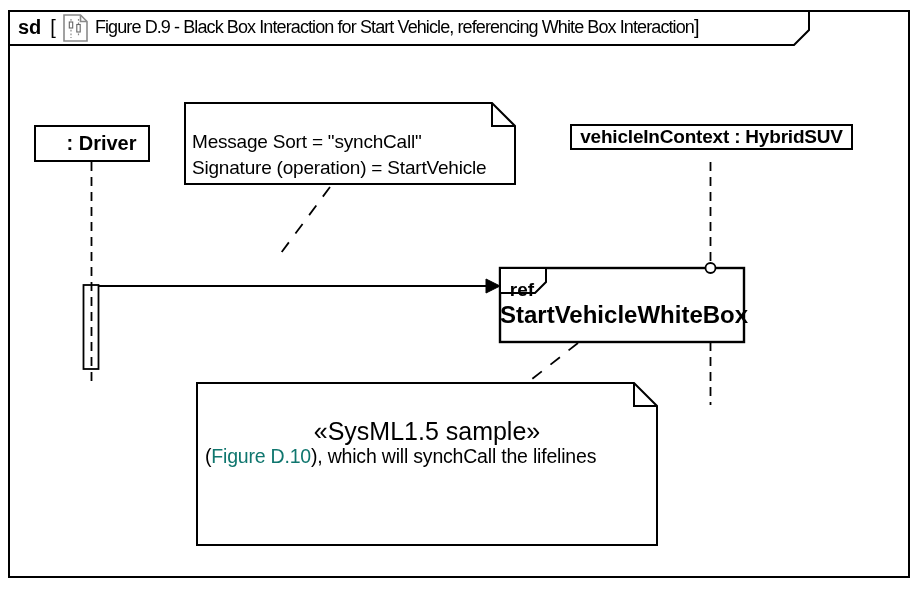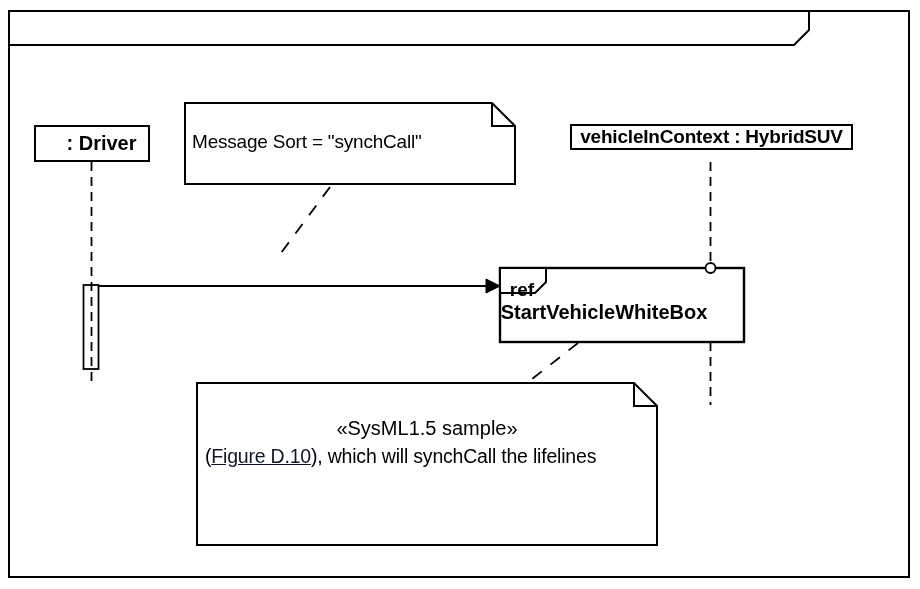--- a/index.html
+++ b/index.html
@@ -34,29 +34,29 @@
   }
   .driver-head { left: 34px; top: 125px; width: 116px; height: 37px; font-size: 20px; gap: 14px; padding-left: 33px; }
   .vehicle-head { left: 570px; top: 124px; width: 283px; height: 26px; font-size: 19px; letter-spacing: -0.2px; }
 
   .message-label { left: 208px; top: 254px; font-size: 19px; white-space: nowrap; }
 
   .ref-operator { left: 501px; top: 270px; width: 42px; height: 40px;
     display: flex; align-items: center; justify-content: center;
     font-weight: bold; font-size: 19px; }
   .ref-name { left: 500px; top: 301px; width: 208px; text-align: center;
-    font-weight: bold; font-size: 20px; }
+    font-weight: bold; font-size: 24px; }
 
   .constraint-text { left: 192px; top: 129px; width: 320px; font-size: 19px;
     line-height: 26px; letter-spacing: -0.2px; white-space: nowrap; }
 
-  .comment-stereo { left: 197px; top: 417px; width: 460px; text-align: center; font-size: 20px; }
+  .comment-stereo { left: 197px; top: 417px; width: 460px; text-align: center; font-size: 25px; }
   .comment-body { left: 205px; top: 443px; width: 448px; font-size: 19.5px;
     line-height: 27px; letter-spacing: -0.2px; white-space: nowrap; }
-  .note-link { color: #0f172a; text-decoration: underline; cursor: pointer; }
+  .note-link { color: #0f766e; cursor: pointer; }
 </style>
 </head>
 <body>
 
 <div id="stage">
 
   <svg id="shape-layer" viewBox="0 0 920 589" xmlns="http://www.w3.org/2000/svg">
 
     <rect x="9" y="11" width="900" height="566" fill="none" stroke="#000" stroke-width="2"></rect>
 
@@ -76,20 +76,34 @@
 
     <rect x="500" y="268" width="244" height="74" fill="#fff" stroke="#000" stroke-width="2.4"></rect>
     <path d="M500,268 H546 V282 L535,293 H500 Z" fill="#fff" stroke="#000" stroke-width="2"></path>
     <circle cx="710.5" cy="268" r="5" fill="#fff" stroke="#000" stroke-width="1.8"></circle>
 
     <line x1="578" y1="343" x2="527" y2="383" stroke="#000" stroke-width="1.8" stroke-dasharray="12 11"></line>
     <polygon points="197,383 634,383 657,406 657,545 197,545" fill="#fff" stroke="#000" stroke-width="2"></polygon>
     <path d="M634,383 V406 H657" fill="none" stroke="#000" stroke-width="2"></path>
   </svg>
 
+  <div class="abs tab-bar">
+    <span class="sd-kw">sd</span>
+    <span class="bracket open-b">[</span>
+    <svg class="diagram-icon" width="25" height="28" viewBox="0 0 25 28">
+      <path d="M1,1 H17.5 L24,7.5 V27 H1 Z" fill="#fff" stroke="#8a8a8a" stroke-width="1.6"></path>
+      <path d="M17.5,1 V7.5 H24" fill="none" stroke="#8a8a8a" stroke-width="1.6"></path>
+      <line x1="8" y1="5" x2="8" y2="24" stroke="#8a8a8a" stroke-width="1.2" stroke-dasharray="1.8 1.8"></line>
+      <line x1="15.5" y1="5" x2="15.5" y2="23" stroke="#8a8a8a" stroke-width="1.2" stroke-dasharray="1.8 1.8"></line>
+      <rect x="6.3" y="8" width="3.4" height="6" fill="#fff" stroke="#666" stroke-width="1.1"></rect>
+      <rect x="13.8" y="10.5" width="3.4" height="7.5" fill="#fff" stroke="#666" stroke-width="1.1"></rect>
+    </svg>
+    <span>Figure D.9 - Black Box Interaction for Start Vehicle, referencing White Box Interaction</span>
+      <span class="bracket">]</span>
+  </div>
 
   <div class="abs head-box driver-head">
     <span>: Driver</span>
     <svg width="23" height="30" viewBox="0 0 23 30">
       <circle cx="11.5" cy="5" r="4.2" fill="none" stroke="#000" stroke-width="2"></circle>
       <line x1="11.5" y1="9.2" x2="11.5" y2="19" stroke="#000" stroke-width="2"></line>
       <line x1="1.5" y1="12.7" x2="21.5" y2="12.7" stroke="#000" stroke-width="2"></line>
       <line x1="11.5" y1="19" x2="3" y2="29" stroke="#000" stroke-width="2"></line>
       <line x1="11.5" y1="19" x2="20" y2="29" stroke="#000" stroke-width="2"></line>
     </svg>
@@ -98,20 +112,21 @@
   <div class="abs head-box vehicle-head">
     <span>vehicleInContext : HybridSUV</span>
   </div>
 
 
   <div class="abs ref-operator">ref</div>
   <div class="abs ref-name">StartVehicleWhiteBox</div>
 
   <div class="abs constraint-text">
     <div>Message Sort = "synchCall"</div>
+    <div>Signature (operation) = StartVehicle</div>
   </div>
 
   <div class="abs comment-stereo">«SysML1.5 sample»</div>
   <div class="abs comment-body">
     <div><span>(</span><a class="note-link">Figure D.10</a><span>), which will synchCall the lifelines</span></div>
   </div>
 
 </div>
 
 </body></html>

